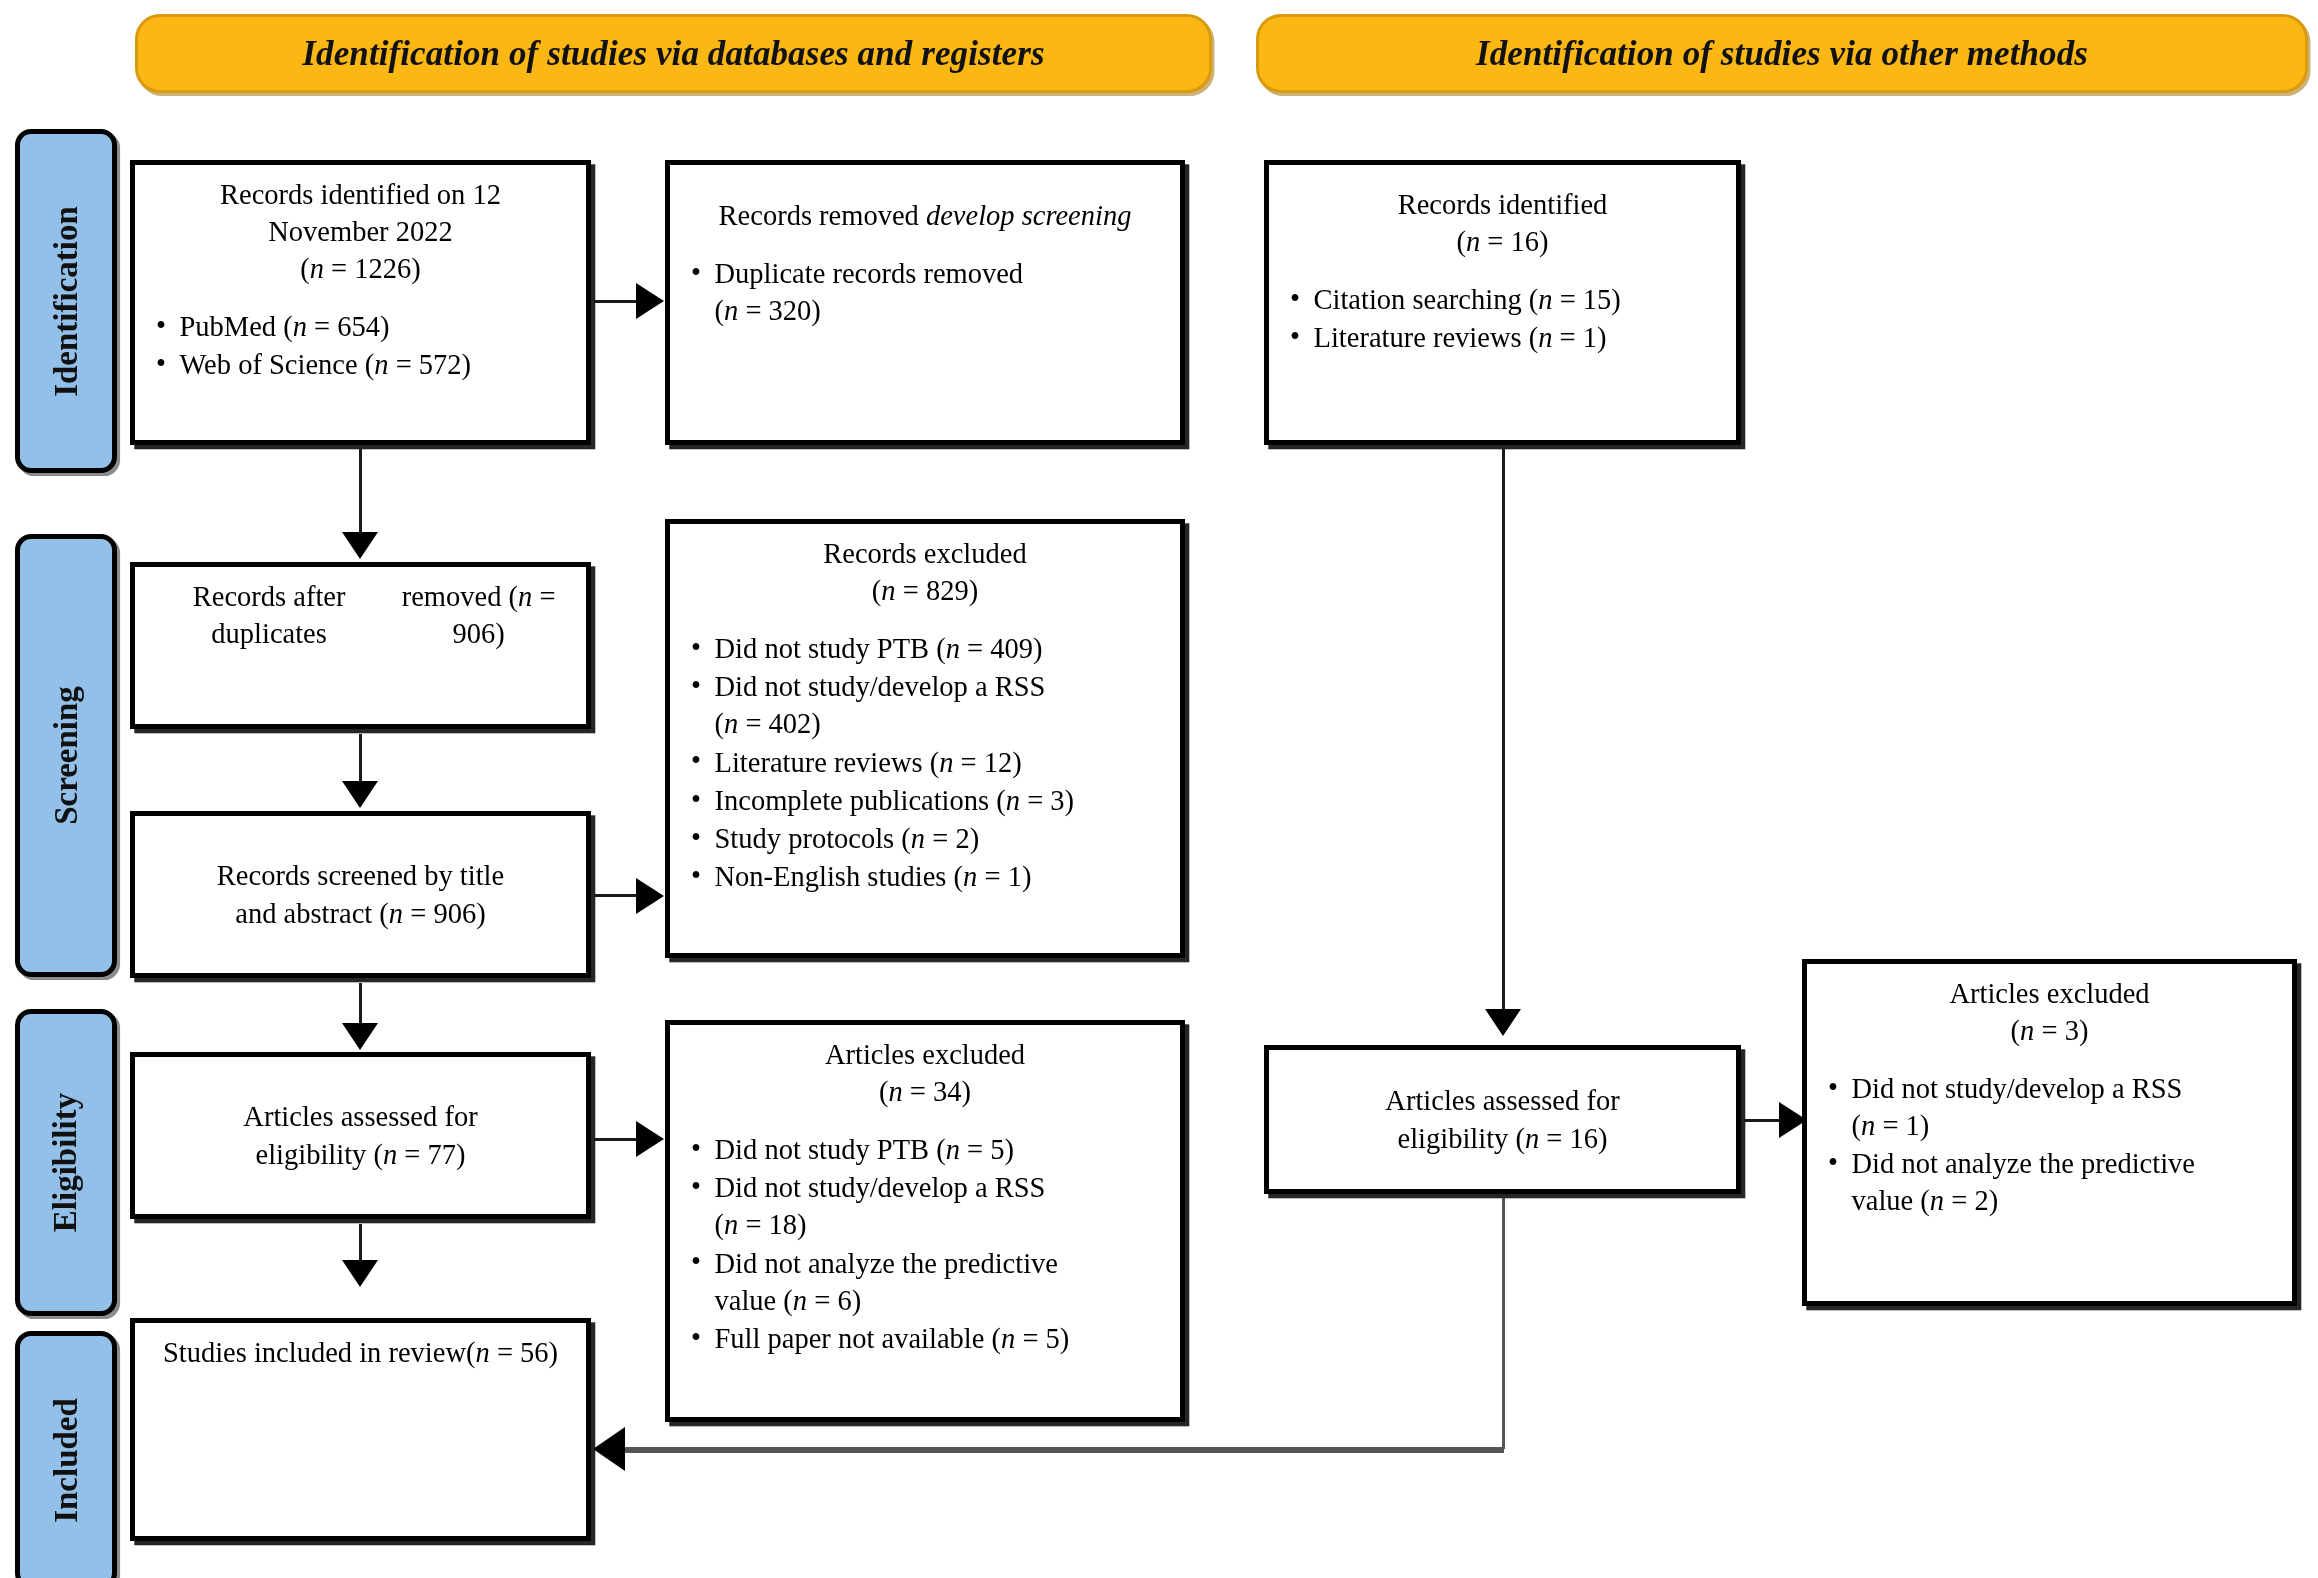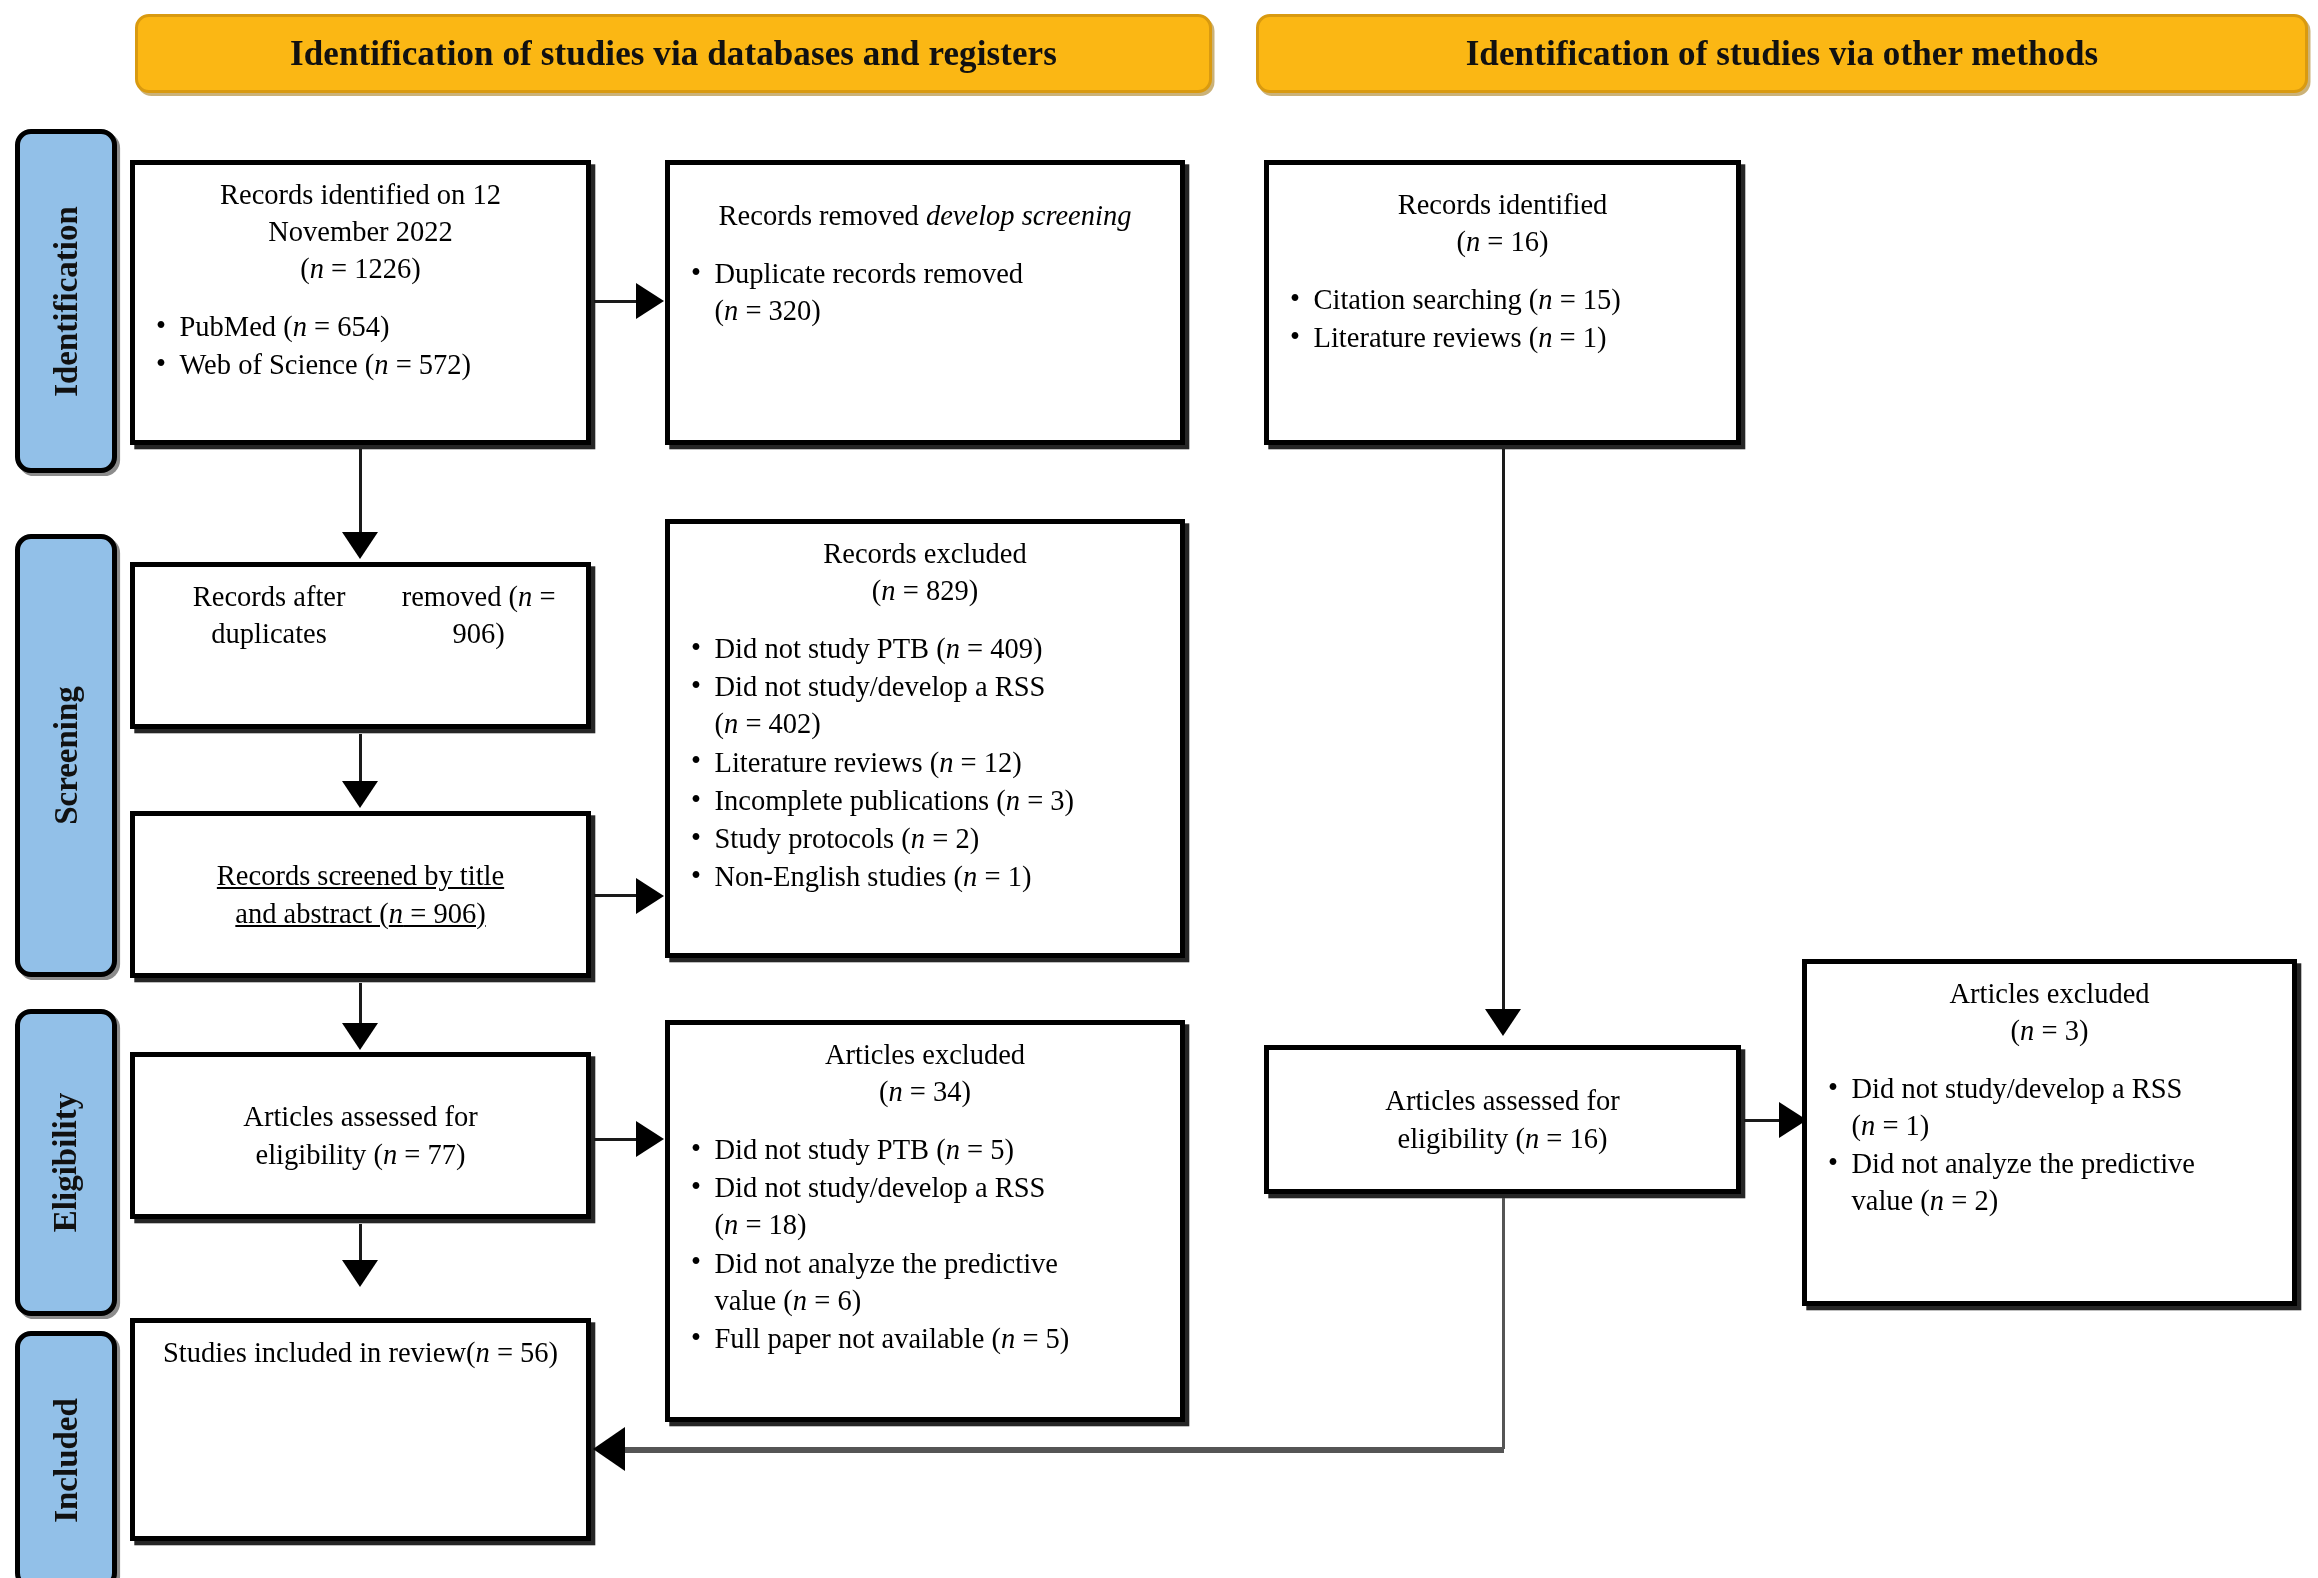--- a/index.html
+++ b/index.html
@@ -2,22 +2,22 @@
 <html style="font-size:10px"><head>
 <meta charset="utf-8">
 <style>
   html,body{margin:0;padding:0;background:#ffffff;}
   body{width:2319px;height:1578px;position:relative;overflow:hidden;
        font-family:"Liberation Serif","DejaVu Serif",serif;color:#000;}
   .stage{position:absolute;left:0;top:0;width:2319px;height:1578px;}
 
   
   .banner{position:absolute;background:#FBB714;border:3.1px solid #D99A10;
-          border-radius:14px;display:flex;align-items:center;justify-content:center;
-          box-shadow:2.5px 3.1px 0 rgba(160,115,10,.55);}
+          border-radius:25px;display:flex;align-items:center;justify-content:center;
+          box-shadow:2.5px 3.1px 0 rgba(160,115,10,.55);font-style:italic;}
   .banner span{font-size:35px;font-weight:700;color:#111;letter-spacing:0.1px;
                line-height:1;text-align:center;white-space:nowrap;}
 
   
   .stagelbl{position:absolute;background:#92C0E8;border:5.6px solid #000;
             border-radius:16px;display:flex;align-items:center;justify-content:center;
             box-shadow:3.1px 3.1px 0 rgba(0,0,0,.45);}
   .stagelbl span{font-size:33px;font-weight:700;color:#111;white-space:nowrap;
                  transform:rotate(-90deg);transform-origin:center center;line-height:1;}
 
@@ -112,21 +112,21 @@
         <span>Did not study/develop a RSS</span>
         <div>(<i>n</i> = 402)</div>
       </li>
       <li><span>Literature reviews (<i>n</i> = 12)</span></li>
       <li><span>Incomplete publications (<i>n</i> = 3)</span></li>
       <li><span>Study protocols (<i>n</i> = 2)</span></li>
       <li><span>Non-English studies (<i>n</i> = 1)</span></li>
     </ul>
   </div>
 
-  <div class="box" style="left:130px;top:811px;width:461px;height:167px;display:flex;flex-direction:column;justify-content:center;text-decoration:underline;">
+  <div class="box" style="left:130px;top:811px;width:461px;height:167px;display:flex;flex-direction:column;justify-content:center;">
     <div class="ct">Records screened by title</div>
     <div class="ct">and abstract (<i>n</i> = 906)</div>
   </div>
 
   <div class="box" style="left:130px;top:1052px;width:461px;height:167px;display:flex;flex-direction:column;justify-content:center;">
     <div class="ct">Articles assessed for</div>
     <div class="ct">eligibility (<i>n</i> = 77)</div>
   </div>
 
   <div class="box" style="left:665px;top:1020px;width:520px;height:402px;">

